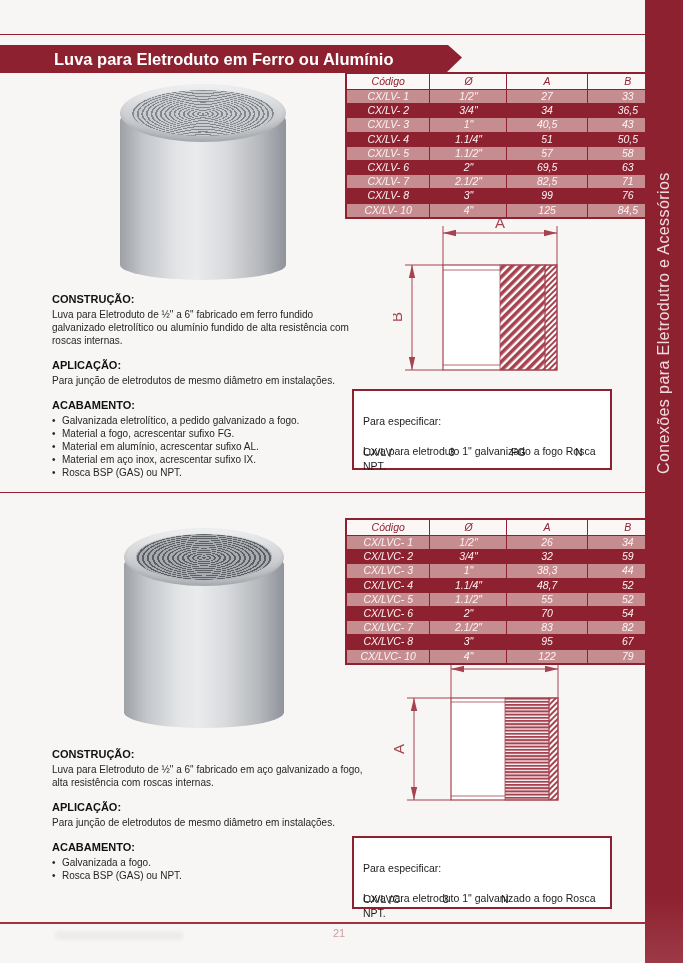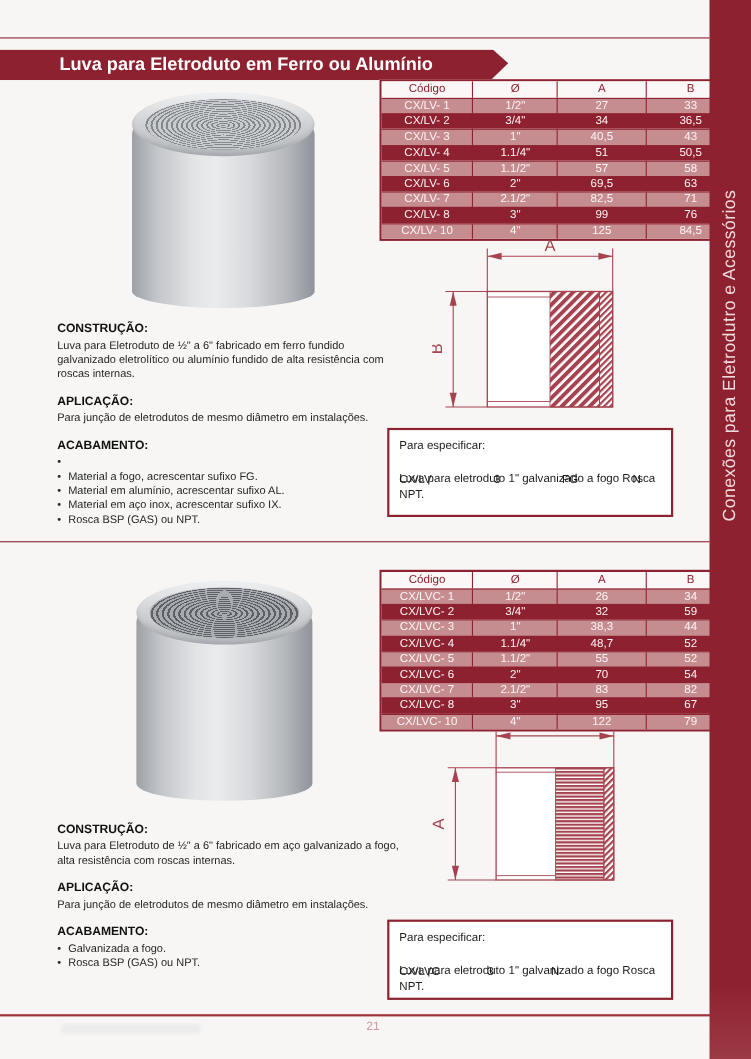--- a/index.html
+++ b/index.html
@@ -63,21 +63,21 @@
   }
   .cyl-hole {
     position:absolute; left:12px; right:12px; top:6px; bottom:6px; border-radius:50%;
     background:repeating-radial-gradient(ellipse at 50% 52%, #84888d 0, #84888d 1.8px, #c9ccce 1.8px, #c9ccce 4.6px);
   }
   .photo-2 .cyl-hole {
     background:repeating-radial-gradient(ellipse at 50% 52%, #5d6166 0, #5d6166 2px, #a8abaf 2px, #a8abaf 5px);
   }
 
   
-  .dtable { position:absolute; left:345px; width:325px; border:2px solid var(--accent); background:#fff; z-index:2; font-size:10.5px; }
+  .dtable { position:absolute; left:345px; width:325px; border:2px solid var(--accent); background:#fff; z-index:2; font-size:10.5px;font-style:italic; }
   .dtable-1 { top:72px; }
   .dtable-2 { top:518px; }
   .thead, .trow { display:grid; grid-template-columns:26% 24% 25% 25%; }
   .thead { background:var(--table_header_bg); color:var(--accent); }
   .thead > div { height:15px; line-height:15px; text-align:center; border-right:1px solid var(--accent); }
   .thead > div:last-child, .trow > div:last-child { border-right:none; }
   .trow > div { height:13.2px; line-height:13.2px; text-align:center; color:var(--row_text); border-right:1px solid var(--accent); }
   .trow { border-top:1px solid var(--accent); }
   .trow:nth-child(odd) { background:var(--row_light); }
   .trow:nth-child(even) { background:var(--accent); }
@@ -88,21 +88,21 @@
   .textblock-2 { top:748px; width:312px; }
   .tb-heading { font-weight:bold; font-size:11px; color:#111; margin-top:12px; margin-bottom:3px; }
   .tb-heading:first-child { margin-top:0; }
   .tb-body { font-size:10px; line-height:13px; }
   .bullet-row { display:flex; font-size:10px; line-height:13px; }
   .bullet-row .bullet { width:10px; }
 
   
   .specbox {
     position:absolute; left:352px; width:260px; background:#fff;
-    border:2px solid var(--accent); padding:7px 9px; z-index:2;
+    border:2px solid var(--accent); padding:23px 9px; z-index:2;
     font-size:10.5px; line-height:15px; color:#1c1c1c;
   }
   .specbox-1 { top:389px; height:81px; }
   .specbox-2 { top:836px; height:73px; }
   .spec-parts { position:relative; height:15px; }
   .spec-parts span { position:absolute; top:16px; }
 
   
   .drawing { position:absolute; z-index:1; color:var(--drawing); }
   .drawing-1 { left:393px; top:213px; }
@@ -231,20 +231,21 @@
   <div class="textblock textblock-1">
     <div class="tb-heading">CONSTRUÇÃO:</div>
     <div class="tb-body">Luva para Eletroduto de ½" a  6" fabricado em ferro fundido galvanizado eletrolítico ou alumínio fundido de alta resistência com roscas internas.</div>
     <div class="tb-heading">APLICAÇÃO:</div>
     <div class="tb-body">Para junção de eletrodutos de mesmo diâmetro em instalações.</div>
     <div class="tb-heading">ACABAMENTO:</div>
     <div>
 
     <div class="bullet-row">
         <span class="bullet">•</span>
+        <span>Galvanizada eletrolítico, a pedido galvanizado a fogo.</span>
       </div>
         <div class="bullet-row">
         <span class="bullet">•</span>
         <span>Material a fogo, acrescentar sufixo FG.</span>
       </div>
         <div class="bullet-row">
         <span class="bullet">•</span>
         <span>Material em alumínio, acrescentar sufixo AL.</span>
       </div>
         <div class="bullet-row">

